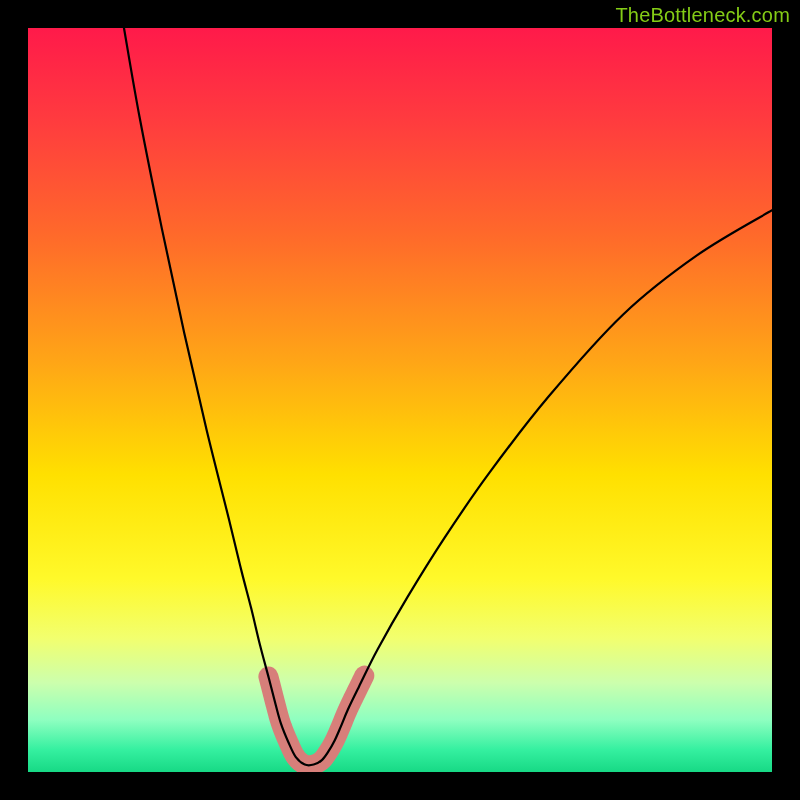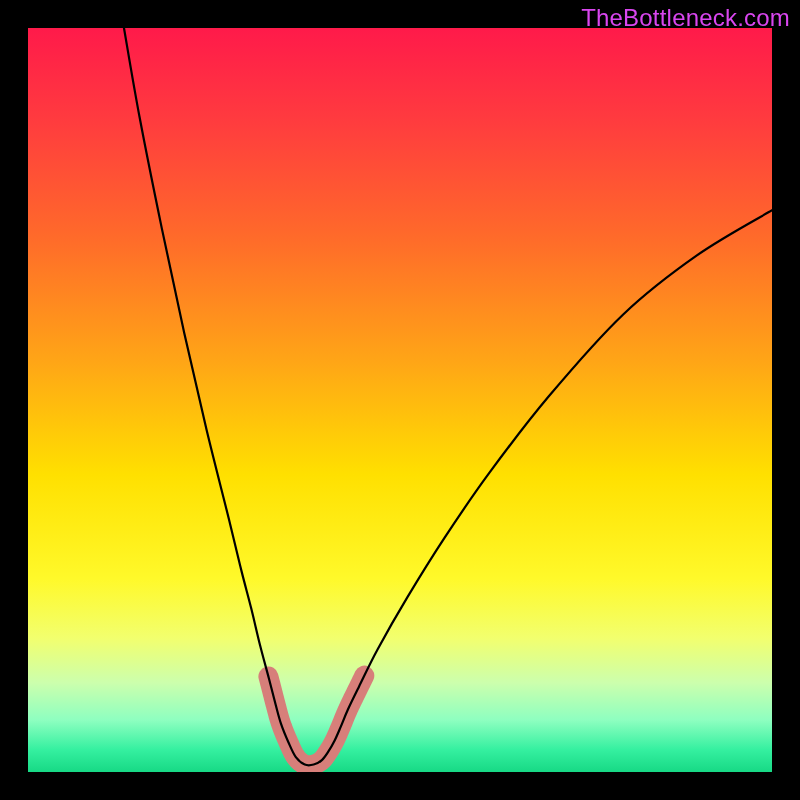--- a/index.html
+++ b/index.html
@@ -24,22 +24,22 @@
     left: 28px;
     top: 28px;
     width: 744px;
     height: 744px;
     overflow: hidden;
   }
   .attribution {
     position: absolute;
     top: 4px;
     right: 10px;
-    color: #d946ef;
-    font-size: 24px;
+    color: #84cc16;
+    font-size: 20px;
     font-weight: 400;
     letter-spacing: 0.2px;
   }
 </style>
 </head>
 <body>
 
 <div class="frame">
   <div class="attribution">TheBottleneck.com</div>
   <div class="plot">

